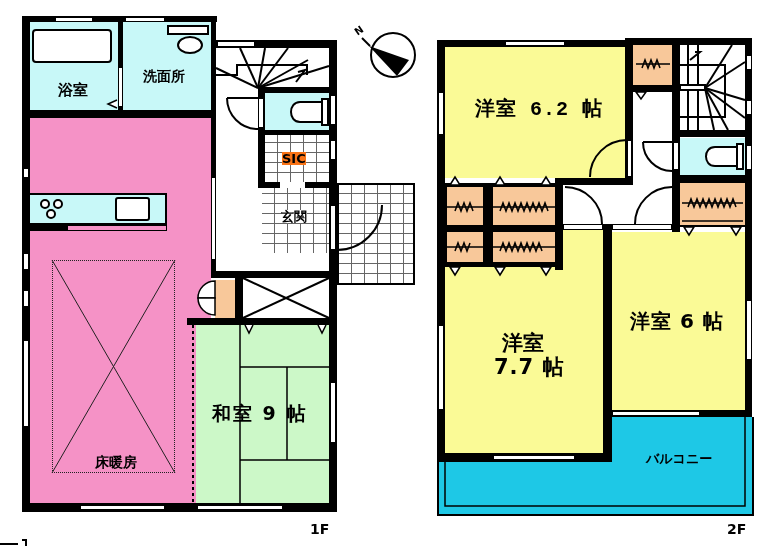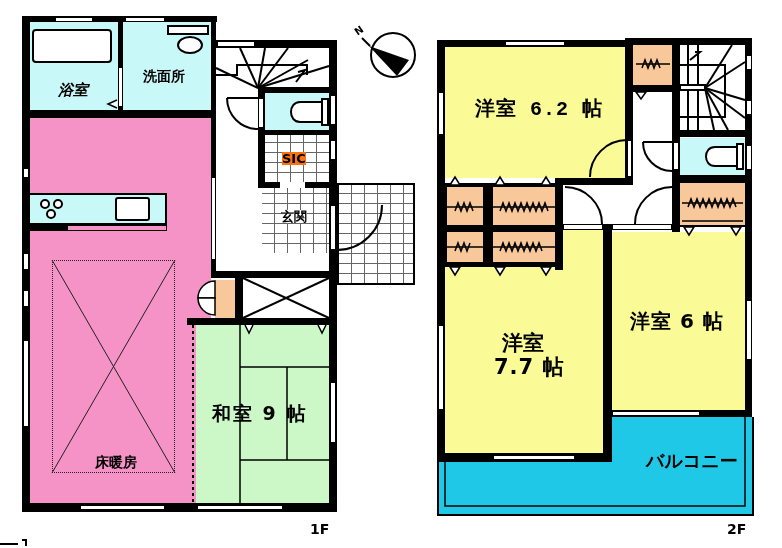--- a/index.html
+++ b/index.html
@@ -70,21 +70,21 @@
     <div class="win" style="left:330px;top:95px;width:6px;height:30px;"></div>
     <div class="win" style="left:330px;top:140px;width:6px;height:20px;"></div>
     <div class="win" style="left:330px;top:205px;width:6px;height:45px;"></div>
     <div class="win" style="left:330px;top:382px;width:6px;height:61px;"></div>
     <div class="win" style="left:80px;top:505px;width:85px;height:5px;"></div>
     <div class="win" style="left:197px;top:505px;width:86px;height:5px;"></div>
     <div class="win" style="left:211px;top:177px;width:5px;height:83px;"></div>
     <div class="win" style="left:118px;top:67px;width:5px;height:40px;"></div>
     <div class="win" style="left:258px;top:98px;width:6px;height:30px;"></div>
 
-    <div class="lbl" style="left:58px;top:83px;font-size:15px;font-style:italic;">浴室</div>
+    <div class="lbl" style="left:58px;top:83px;font-size:15px;">浴室</div>
     <div class="lbl" style="left:143px;top:69px;font-size:14px;">洗面所</div>
     <div class="lbl" style="left:282px;top:152px;font-size:13px;background:#f97316;">SIC</div>
     <div class="lbl" style="left:281px;top:210px;font-size:13px;background:#fff;">玄関</div>
     <div class="lbl" style="left:95px;top:455px;font-size:14px;">床暖房</div>
     <div class="lbl" style="left:212px;top:404px;font-size:19px;letter-spacing:2px;">和室 9 帖</div>
     <div class="lbl" style="left:310px;top:522px;font-size:14px;">1F</div>
   </div>
 
   <div class="floor">
 
@@ -130,21 +130,21 @@
     <div class="win" style="left:612px;top:411px;width:88px;height:5px;"></div>
     <div class="win" style="left:627px;top:140px;width:5px;height:37px;"></div>
     <div class="win" style="left:673px;top:142px;width:6px;height:28px;"></div>
     <div class="win" style="left:563px;top:224px;width:40px;height:6px;"></div>
     <div class="win" style="left:612px;top:224px;width:60px;height:6px;"></div>
 
     <div class="lbl" style="left:475px;top:100px;font-size:20px;letter-spacing:1px;font-family:Liberation Mono, monospace;">洋室 6.2 帖</div>
     <div class="lbl" style="left:502px;top:333px;font-size:21px;">洋室</div>
     <div class="lbl" style="left:494px;top:357px;font-size:21px;letter-spacing:1px;">7.7 帖</div>
     <div class="lbl" style="left:630px;top:311px;font-size:20px;letter-spacing:1px;">洋室 6 帖</div>
-    <div class="lbl" style="left:646px;top:452px;font-size:18px;">バルコニー</div>
+    <div class="lbl" style="left:646px;top:452px;font-size:13px;">バルコニー</div>
     <div class="lbl" style="left:727px;top:522px;font-size:14px;">2F</div>
   </div>
 
   <div class="lbl" style="left:355px;top:26px;font-size:10px;transform:rotate(-35deg);">N</div>
 
   <svg class="lines" width="782" height="548" viewBox="0 0 782 548">
 
     <rect x="33" y="30" width="78" height="32" rx="3" fill="#fff" stroke="#000" stroke-width="2"></rect>
     <rect x="168" y="26" width="40" height="8" fill="#fff" stroke="#000" stroke-width="2"></rect>
     <ellipse cx="190" cy="45" rx="12" ry="8" fill="#fff" stroke="#000" stroke-width="2"></ellipse>

